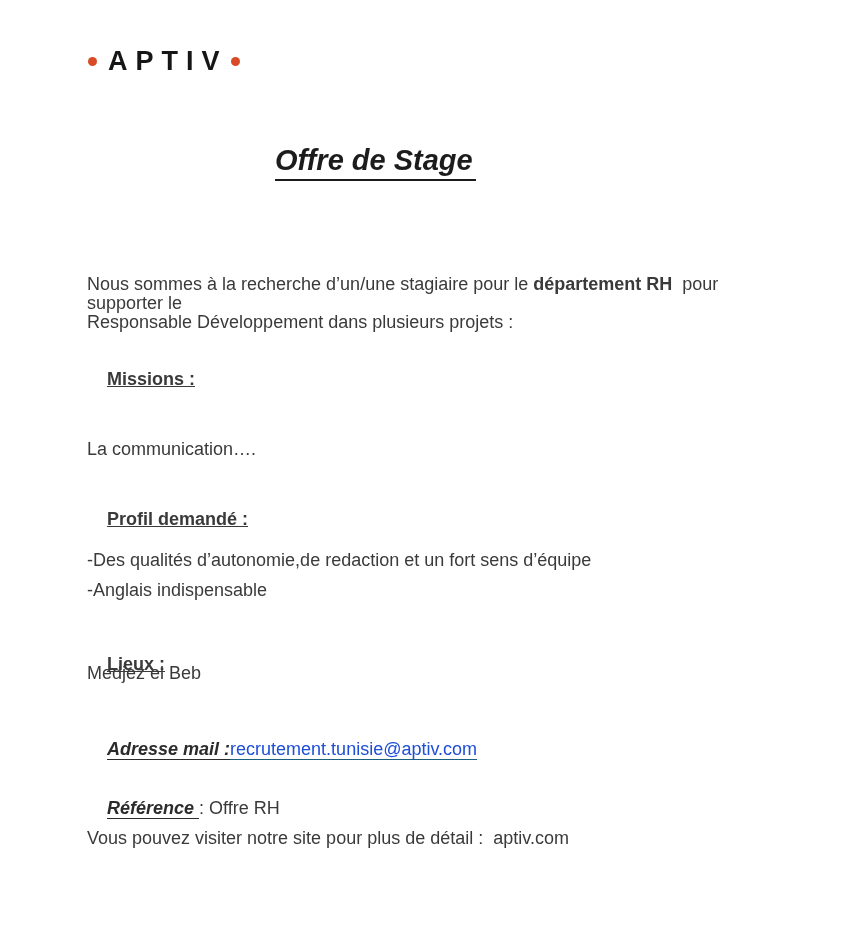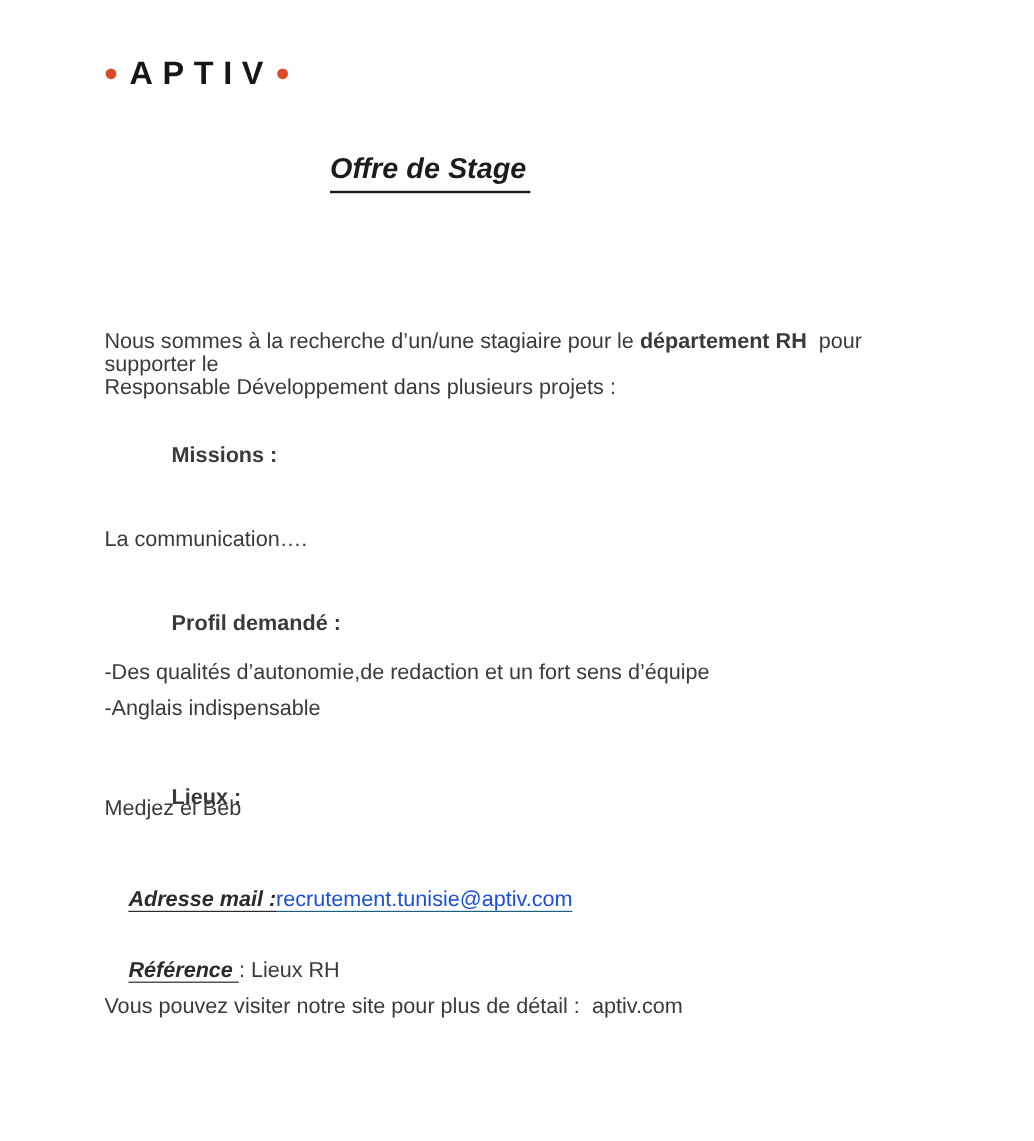--- a/index.html
+++ b/index.html
@@ -39,35 +39,35 @@
     font-weight: bold;
     letter-spacing: 8px;
     margin-right: -8px;
     color: #161616;
     line-height: 30px;
   }
   
   .doc-title {
     position: absolute;
     left: 275px;
-    top: 124px;
-    font-size: 24px;
+    top: 144px;
+    font-size: 29px;
     line-height: 33px;
     font-weight: bold;
     font-style: italic;
     color: #1c1c1c;
     border-bottom: 2px solid #1c1c1c;
     padding: 0 3px 2px 0;
     white-space: pre;
   }
   .intro { top: 275px; line-height: 19px; width: 700px; }
   .bold { font-weight: bold; }
   .heading {
     font-weight: bold;
-    margin-left: 36px;
+    text-decoration: underline;
   }
   .mail-label, .ref-label {
     font-weight: bold;
     font-style: italic;
     color: #2b2b2b;
     border-bottom: 1px solid #2b2b2b;
   }
   .mail-label { }
   .ref-label { padding-right: 5px; }
   .email-link {
@@ -107,18 +107,18 @@
   <div class="abs" style="top:634px">
     <span class="heading">Lieux :</span>
   </div>
   <div class="abs" style="top:663px">Medjez el Beb</div>
 
   <div class="abs" style="top:719px">
     <span class="mail-label">Adresse mail :</span><a class="email-link" style="color: #1d4ed8;">recrutement.tunisie@aptiv.com</a>
   </div>
 
   <div class="abs" style="top:778px">
-    <span class="ref-label">Référence</span><span>: Lieux RH</span>
+    <span class="ref-label">Référence</span><span>: Offre RH</span>
   </div>
 
   <div class="abs" style="top:828px">Vous pouvez visiter notre site pour plus de détail :  aptiv.com</div>
 
 </div>
 
 </body></html>

